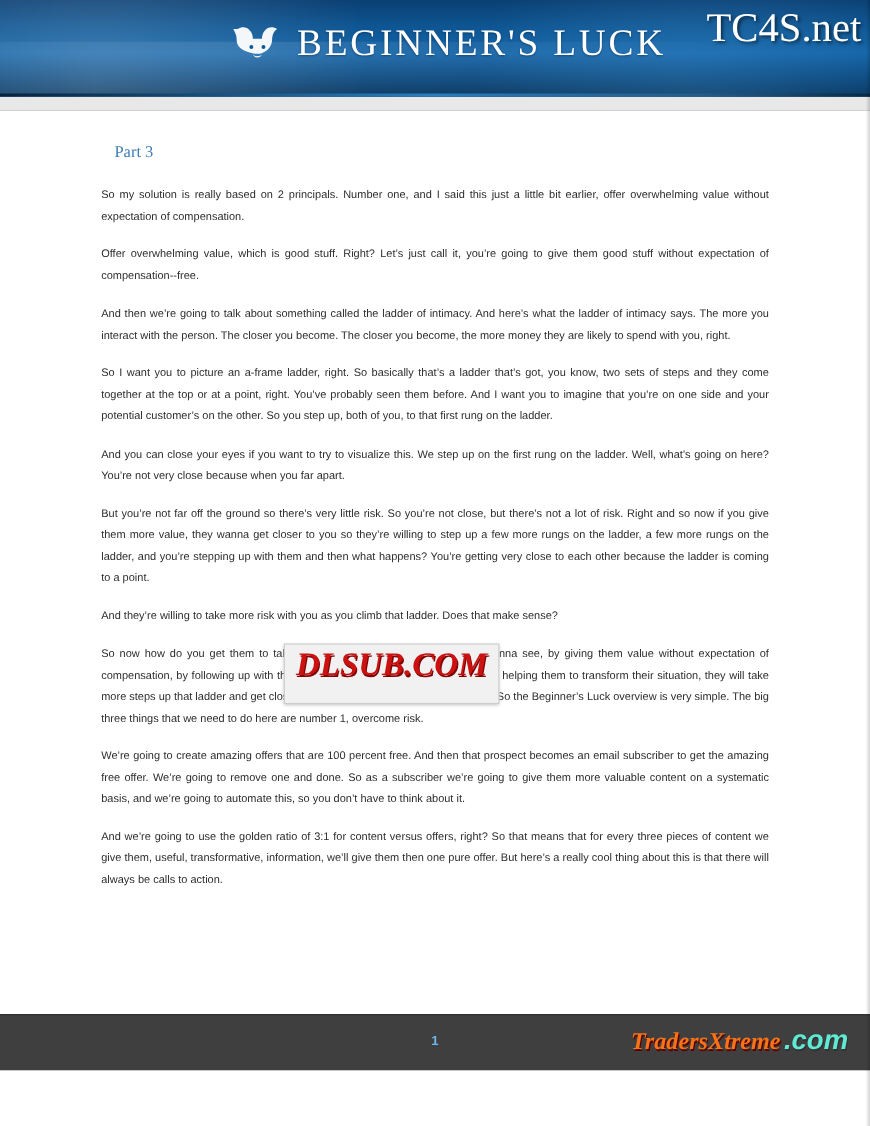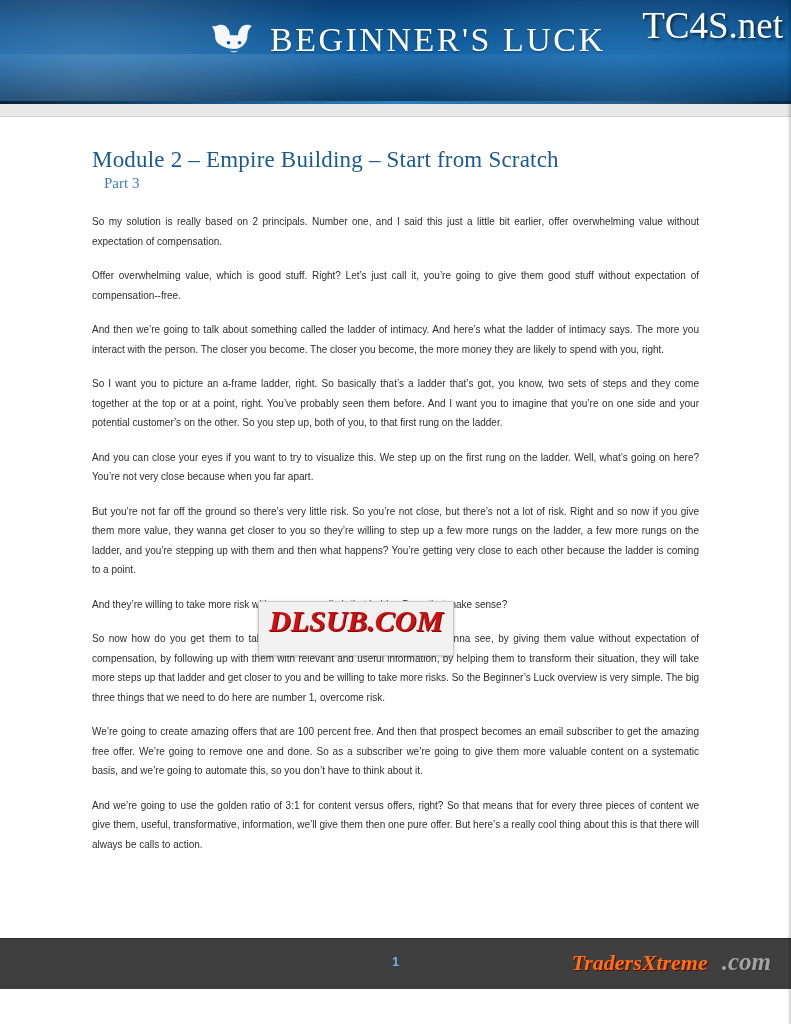--- a/index.html
+++ b/index.html
@@ -10,21 +10,21 @@
     background: #ffffff;
     font-family: "Liberation Sans", sans-serif;
     overflow: hidden;
     position: relative;
   }
 
   
   .header {
     position: relative;
     width: 791px;
-    height: 104px;
+    height: 88px;
     background: linear-gradient(to bottom, #0a3f73 0%, #0e5693 28%, #1464a8 55%, #0c4a80 80%, #07365f 100%);
     overflow: hidden;
   }
   .header::before {
     content: "";
     position: absolute;
     left: -120px; top: -180px;
     width: 520px; height: 420px;
     border-radius: 50%;
     background: radial-gradient(circle at 40% 60%, rgba(255,255,255,0.16), rgba(255,255,255,0) 62%);
@@ -178,27 +178,27 @@
   .footer-logo .t1 {
     font-family: "Liberation Serif", serif;
     font-weight: bold;
     font-style: italic;
     font-size: 22px;
     color: #f97316;
     text-shadow: 1px 1px 0 #5a0000;
     letter-spacing: 0px;
   }
   .footer-logo .t2 {
-    font-family: Liberation Serif, serif;
+    font-family: Liberation Sans, sans-serif;
     font-weight: bold;
     font-style: italic;
     font-size: 25px;
-    color: #a3a3a3;
+    color: #5eead4;
     text-shadow: 1px 1px 0 #333333;
-    margin-left: 14px;
+    margin-left: 3px;
   }
   .right-edge-shadow {
     position: absolute;
     right: 0; top: 0;
     width: 4px; height: 1024px;
     background: linear-gradient(to right, rgba(0,0,0,0.0), rgba(0,0,0,0.18));
     pointer-events: none;
   }
 </style>
 </head>
@@ -218,21 +218,20 @@
   </div>
 
   <div class="tc4s">TC4S.net</div>
   <div class="header-bottom-line"></div>
 </div>
 
 <div class="gray-strip"></div>
 
 <div class="page">
 
-  <h1 class="doc-title">Module 2 – Empire Building – Start from Scratch</h1>
   <div class="doc-subtitle">Part 3</div>
 
   <p class="para">So my solution is really based on 2 principals. Number one, and I said this just a little bit earlier, offer overwhelming value without expectation of compensation.</p>
   <p class="para">Offer overwhelming value, which is good stuff. Right? Let’s just call it, you’re going to give them good stuff without expectation of compensation--free.</p>
   <p class="para">And then we’re going to talk about something called the ladder of intimacy. And here’s what the ladder of intimacy says. The more you interact with the person. The closer you become. The closer you become, the more money they are likely to spend with you, right.</p>
   <p class="para">So I want you to picture an a-frame ladder, right. So basically that’s a ladder that’s got, you know, two sets of steps and they come together at the top or at a point, right. You’ve probably seen them before. And I want you to imagine that you’re on one side and your potential customer’s on the other. So you step up, both of you, to that first rung on the ladder.</p>
   <p class="para">And you can close your eyes if you want to try to visualize this. We step up on the first rung on the ladder. Well, what’s going on here? You’re not very close because when you far apart.</p>
   <p class="para">But you’re not far off the ground so there’s very little risk. So you’re not close, but there’s not a lot of risk. Right and so now if you give them more value, they wanna get closer to you so they’re willing to step up a few more rungs on the ladder, a few more rungs on the ladder, and you’re stepping up with them and then what happens? You’re getting very close to each other because the ladder is coming to a point.</p>
   <p class="para">And they’re willing to take more risk with you as you climb that ladder. Does that make sense?</p>
   <p class="para">So now how do you get them to take steps up the ladder? Well as you’re gonna see, by giving them value without expectation of compensation, by following up with them with relevant and useful information, by helping them to transform their situation, they will take more steps up that ladder and get closer to you and be willing to take more risks. So the Beginner’s Luck overview is very simple. The big three things that we need to do here are number 1, overcome risk.</p>

